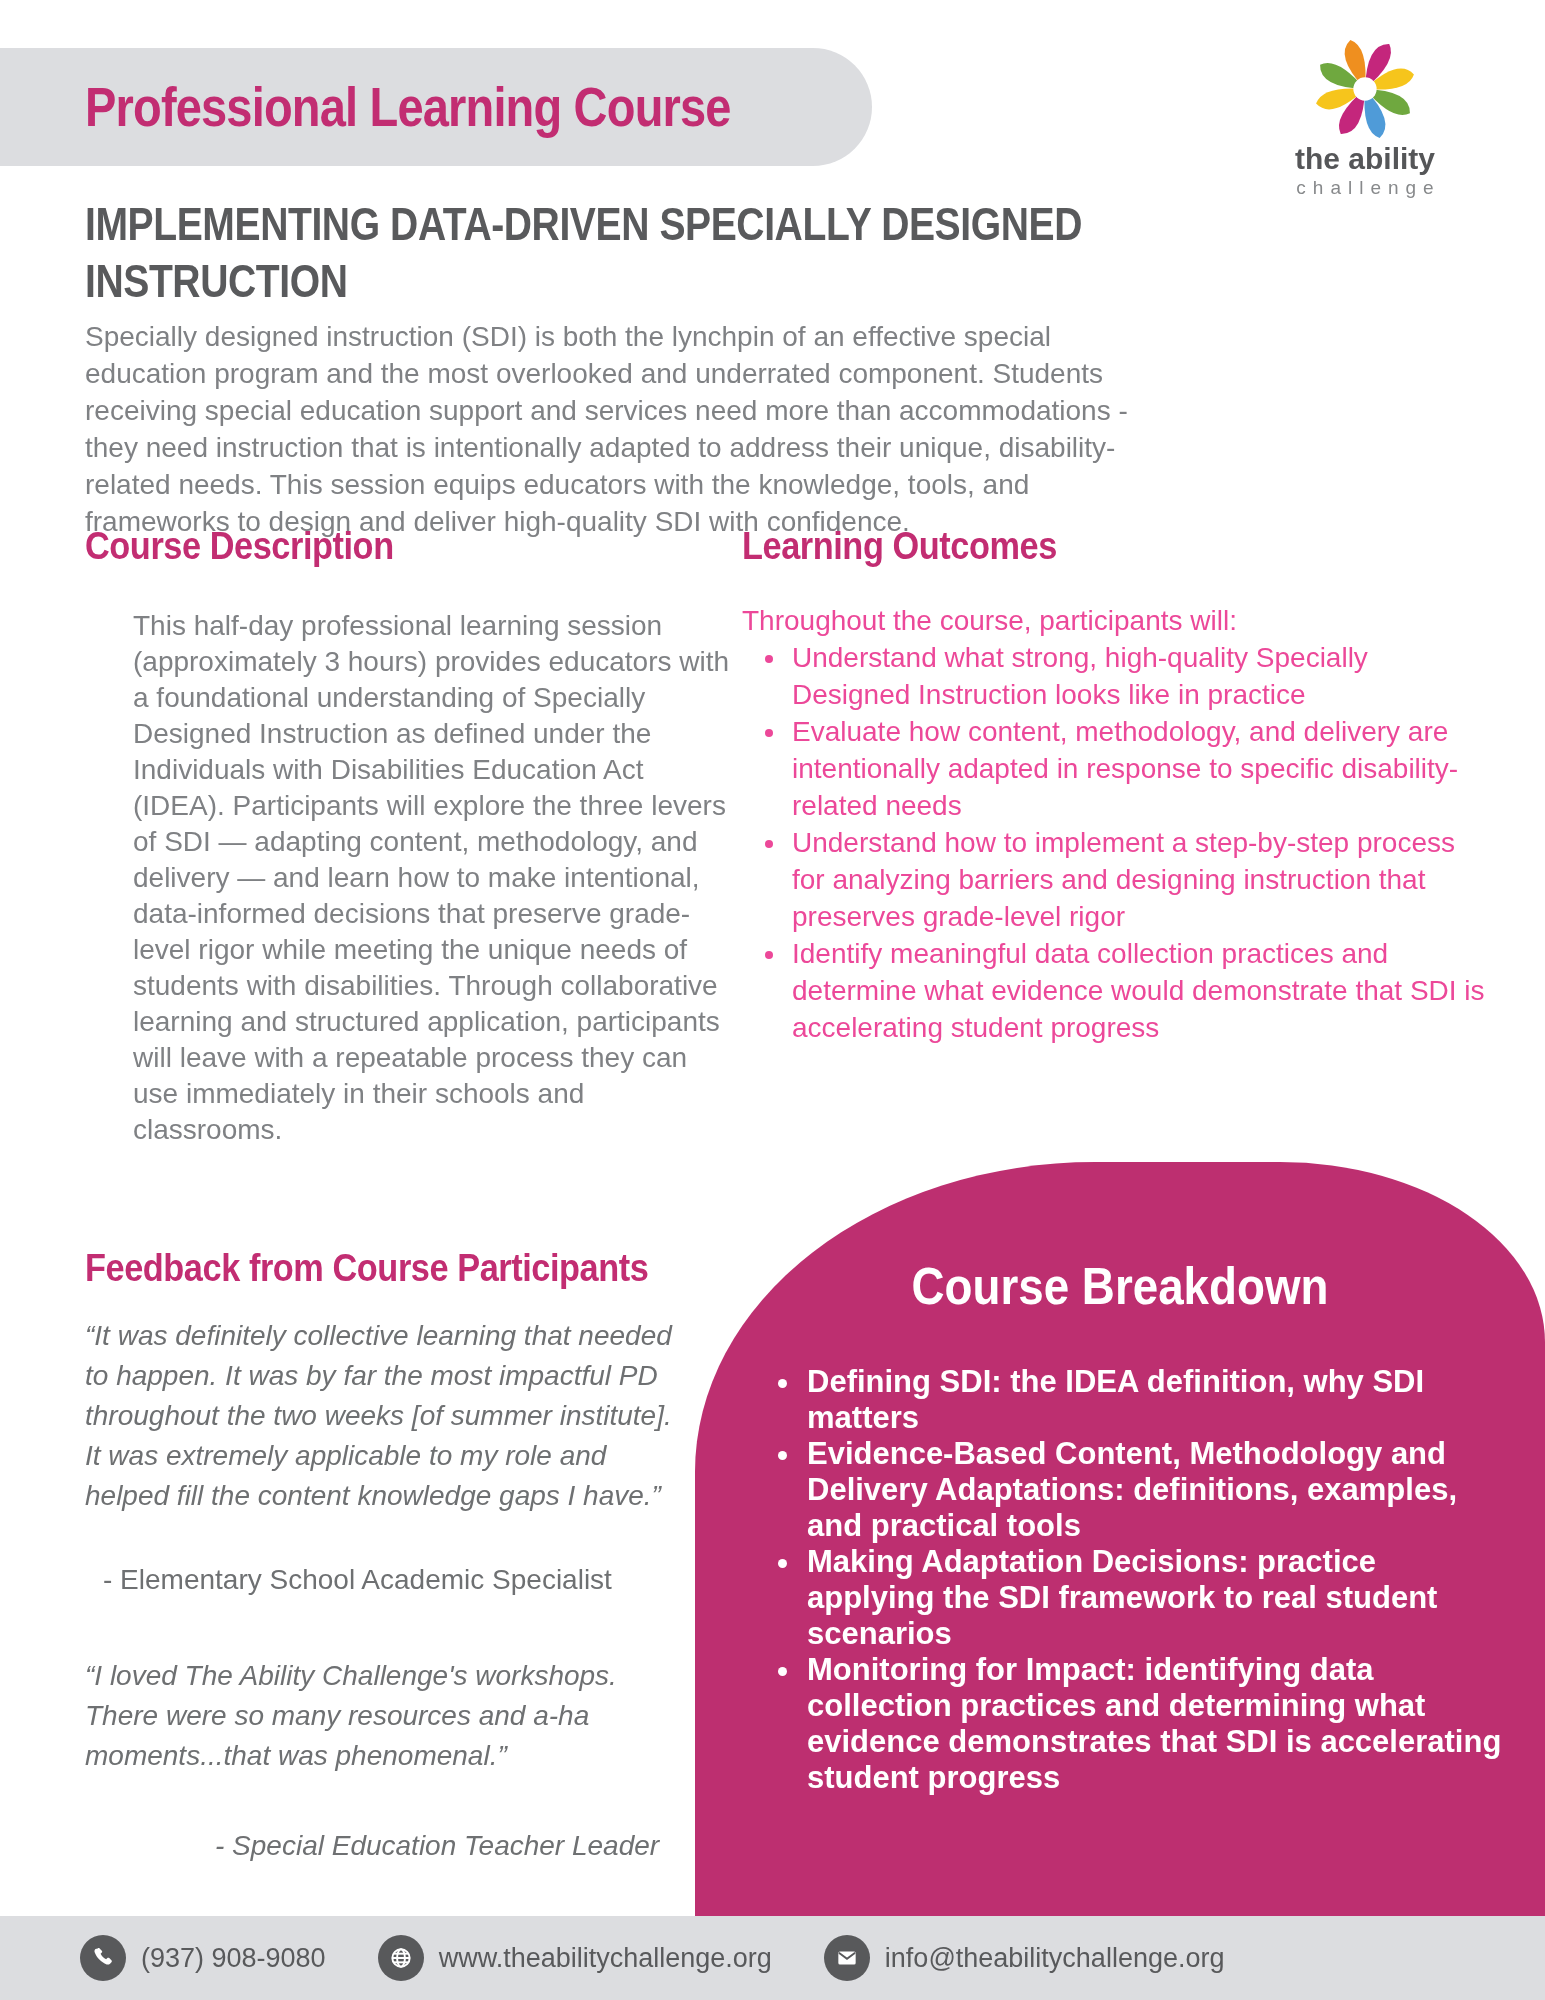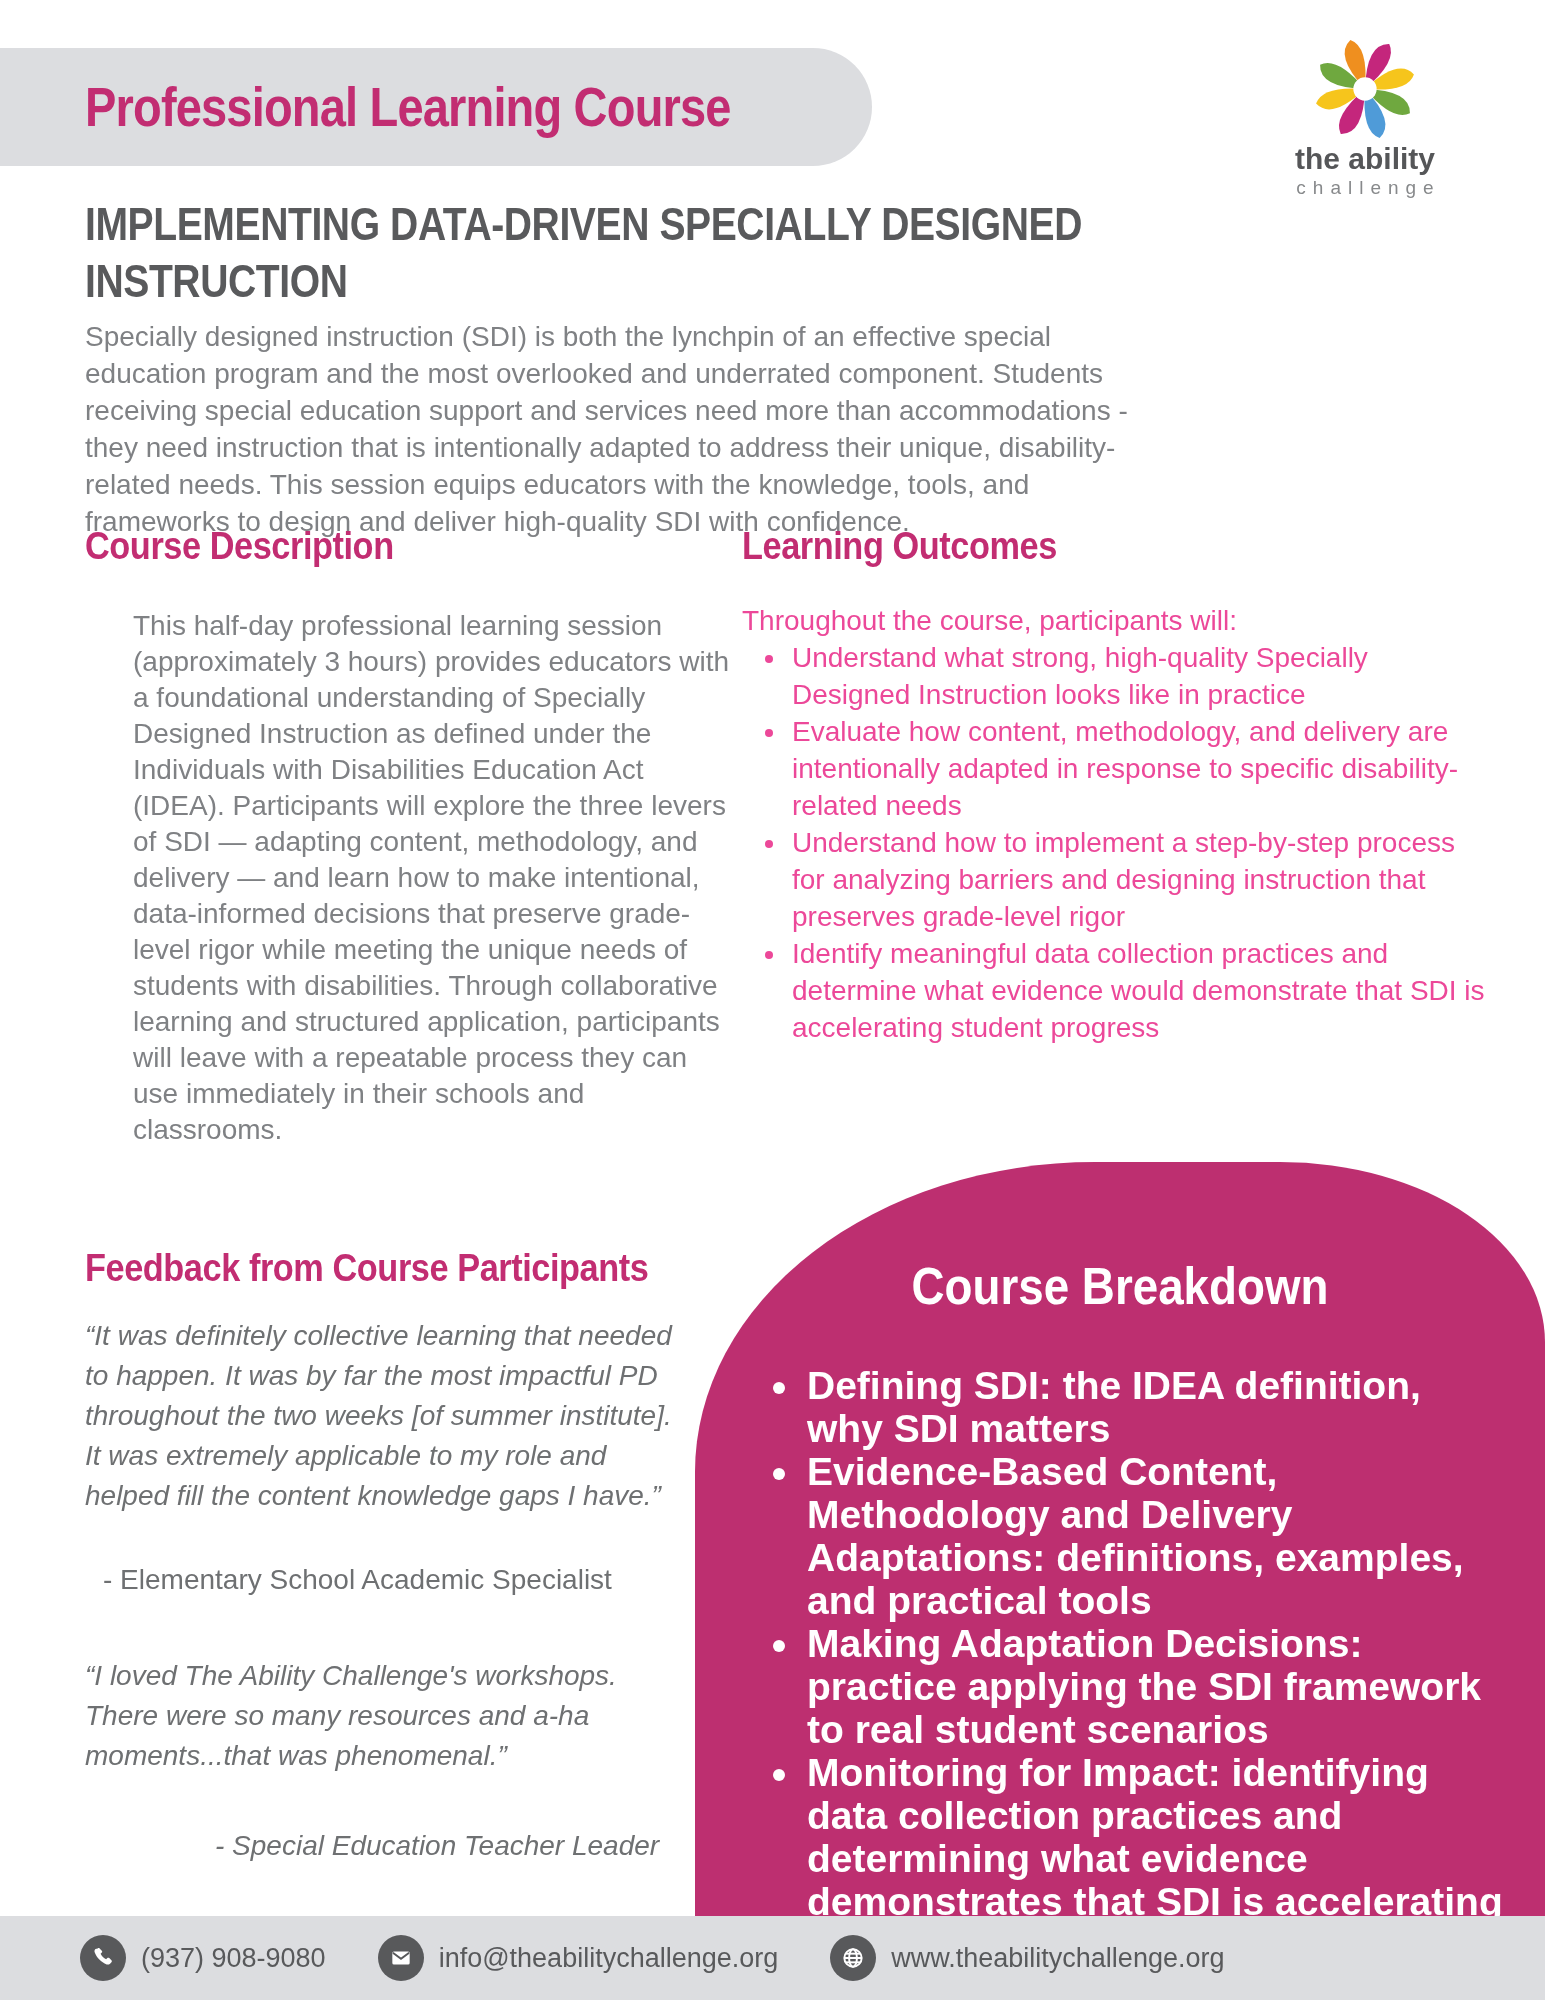--- a/index.html
+++ b/index.html
@@ -48,22 +48,22 @@
   .attr-1{margin:44px 0 0 18px;font-style:normal;}
   .quote-2{margin-top:56px;}
   .attr-2{margin:50px 0 0 130px;font-style:italic;}
 
   
   .dome{position:absolute;left:695px;top:1162px;width:850px;height:754px;background:#bd2f70;
         border-top-left-radius:400px 310px;border-top-right-radius:265px 180px;
         box-sizing:border-box;}
   .dome-title{margin-top:94px;text-align:center;color:#ffffff;font-size:52px;font-weight:bold;
               white-space:nowrap;transform:scaleX(.88);transform-origin:center top;}
-  .dome-list{margin:48px 42px 0 66px;padding-left:42px;color:#ffffff;font-size:39px;
-             line-height:43px;font-weight:bold;}
+  .dome-list{margin:48px 42px 0 66px;padding-left:42px;color:#ffffff;font-size:31px;
+             line-height:36px;font-weight:bold;}
   .dome-list li{padding-left:4px;}
 
   
   .footer{position:absolute;left:0;bottom:0;width:1545px;height:84px;background:#dcdde0;
           display:flex;align-items:center;padding-left:80px;gap:52px;box-sizing:border-box;}
   .f-item{display:flex;align-items:center;gap:15px;color:#58595b;font-size:27px;}
   .f-icon{width:46px;height:46px;border-radius:50%;background:#58595b;flex:0 0 auto;
           display:flex;align-items:center;justify-content:center;}
 </style>
 </head>
@@ -141,33 +141,33 @@
       <span class="f-icon">
         <svg width="26" height="26" viewBox="0 0 24 24">
           <path fill="#ffffff" d="M7.1 3.2c.5-.5 1.3-.5 1.8 0l2 2c.5.5.5 1.3 0 1.8l-1.1 1.1c1 2.2 2.9 4.1 5.1 5.1l1.1-1.1c.5-.5 1.3-.5 1.8 0l2 2c.5.5.5 1.3 0 1.8l-1.3 1.3c-.8.8-2 1.1-3.1.7-5.1-1.9-9.2-6-11.1-11.1-.4-1.1-.1-2.3.7-3.1z"></path>
         </svg>
       </span>
       <span>(937) 908-9080</span>
     </div>
     <div class="f-item">
       <span class="f-icon">
         <svg width="26" height="26" viewBox="0 0 24 24">
-          <rect x="4" y="6" width="16" height="12" rx="1.5" fill="#ffffff"></rect>
-          <path d="M4.5 7.2l7.5 5.6 7.5-5.6" stroke="#58595b" stroke-width="1.8" fill="none"></path>
-        </svg>
-      </span>
-      <span>info@theabilitychallenge.org</span>
-    </div>
-    <div class="f-item">
-      <span class="f-icon">
-        <svg width="26" height="26" viewBox="0 0 24 24">
           <circle cx="12" cy="12" r="8" fill="none" stroke="#ffffff" stroke-width="1.8"></circle>
           <ellipse cx="12" cy="12" rx="3.6" ry="8" fill="none" stroke="#ffffff" stroke-width="1.8"></ellipse>
           <line x1="4" y1="12" x2="20" y2="12" stroke="#ffffff" stroke-width="1.8"></line>
           <line x1="5.2" y1="8" x2="18.8" y2="8" stroke="#ffffff" stroke-width="1.8"></line>
           <line x1="5.2" y1="16" x2="18.8" y2="16" stroke="#ffffff" stroke-width="1.8"></line>
         </svg>
       </span>
       <span>www.theabilitychallenge.org</span>
     </div>
+    <div class="f-item">
+      <span class="f-icon">
+        <svg width="26" height="26" viewBox="0 0 24 24">
+          <rect x="4" y="6" width="16" height="12" rx="1.5" fill="#ffffff"></rect>
+          <path d="M4.5 7.2l7.5 5.6 7.5-5.6" stroke="#58595b" stroke-width="1.8" fill="none"></path>
+        </svg>
+      </span>
+      <span>info@theabilitychallenge.org</span>
+    </div>
   </div>
 
 </div>
 
 </body></html>

